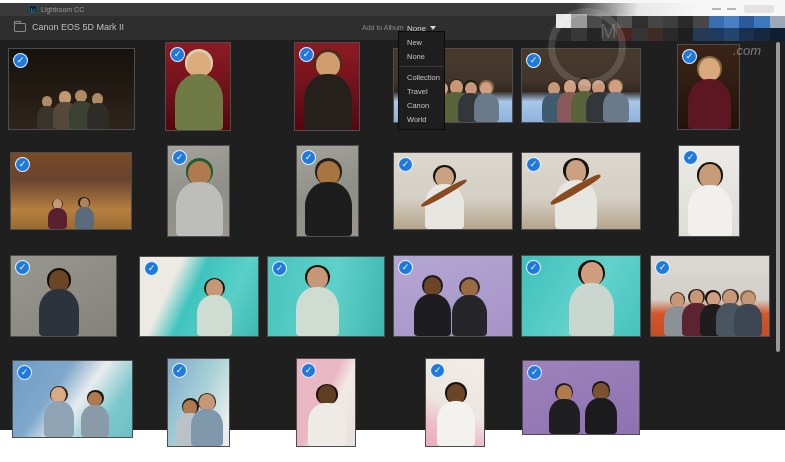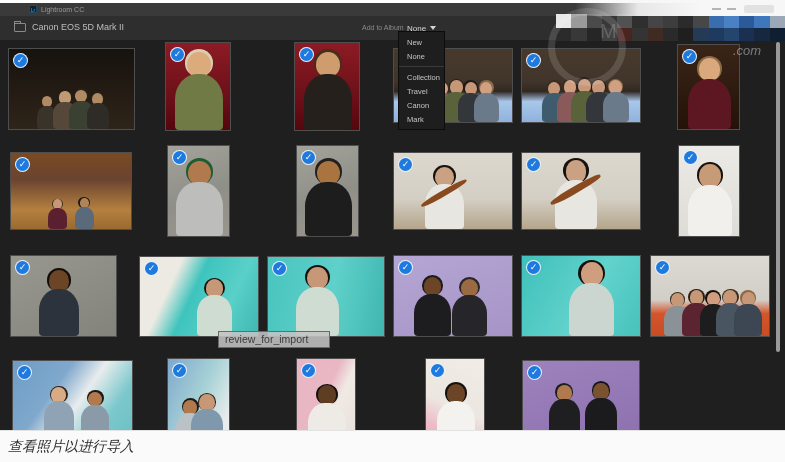--- a/index.html
+++ b/index.html
@@ -104,21 +104,21 @@
     </div>
   </div>
 
   <div id="menu">
       <div class="menu-item">New</div>
       <div class="menu-item">None</div>
       <div class="menu-divider"></div>
       <div class="menu-item">Collection</div>
       <div class="menu-item">Travel</div>
       <div class="menu-item">Canon</div>
-      <div class="menu-item">Mark</div>
+      <div class="menu-item">World</div>
     </div>
 
   <div id="content">
       <div class="photo" title="night street group photo" style="left: 8px; top: 8px; width: 127px; height: 82px; background: linear-gradient(rgb(22, 18, 14) 0%, rgb(36, 28, 20) 55%, rgb(46, 36, 26) 100%);">
         <div class="person" style="left: 27.932px; bottom: 0px; width: 20.336px; height: 32.8px;">
           <div class="p-hair" style="width: 12.0048px; height: 11.6112px; left: 4.1656px; top: -0.984px; background: rgb(38, 32, 26);"></div>
           <div class="p-head" style="width: 9.84px; height: 10.6272px; left: 5.248px; top: 0px; background: rgb(176, 138, 98);"></div>
           <div class="p-torso" style="width: 20.336px; top: 9.348px; height: 23.452px; background: rgb(58, 51, 42);"></div>
         </div>
         <div class="person" style="left: 44.1868px; bottom: 0px; width: 23.3864px; height: 37.72px;">
@@ -402,21 +402,17 @@
         <div class="badge" style="background: rgb(31, 122, 224);">✓</div>
       </div>
     </div>
 
   <div id="mosaic" style="left: 556px; top: 14px; width: 229px; height: 27px;"><div class="mblock" style="width: 15.2667px; height: 13.5px; background: rgb(232, 232, 232);"></div><div class="mblock" style="width: 15.2667px; height: 13.5px; background: rgb(154, 154, 154);"></div><div class="mblock" style="width: 15.2667px; height: 13.5px; background: rgb(74, 74, 74);"></div><div class="mblock" style="width: 15.2667px; height: 13.5px; background: rgb(56, 56, 56);"></div><div class="mblock" style="width: 15.2667px; height: 13.5px; background: rgb(81, 81, 81);"></div><div class="mblock" style="width: 15.2667px; height: 13.5px; background: rgb(47, 47, 47);"></div><div class="mblock" style="width: 15.2667px; height: 13.5px; background: rgb(69, 69, 69);"></div><div class="mblock" style="width: 15.2667px; height: 13.5px; background: rgb(61, 61, 61);"></div><div class="mblock" style="width: 15.2667px; height: 13.5px; background: rgb(43, 43, 43);"></div><div class="mblock" style="width: 15.2667px; height: 13.5px; background: rgb(71, 71, 71);"></div><div class="mblock" style="width: 15.2667px; height: 13.5px; background: rgb(58, 108, 176);"></div><div class="mblock" style="width: 15.2667px; height: 13.5px; background: rgb(74, 128, 196);"></div><div class="mblock" style="width: 15.2667px; height: 13.5px; background: rgb(42, 90, 154);"></div><div class="mblock" style="width: 15.2667px; height: 13.5px; background: rgb(63, 119, 189);"></div><div class="mblock" style="width: 15.2667px; height: 13.5px; background: rgb(154, 168, 184);"></div><div class="mblock" style="width: 15.2667px; height: 13.5px; background: rgb(43, 43, 43);"></div><div class="mblock" style="width: 15.2667px; height: 13.5px; background: rgb(56, 56, 56);"></div><div class="mblock" style="width: 15.2667px; height: 13.5px; background: rgb(38, 38, 38);"></div><div class="mblock" style="width: 15.2667px; height: 13.5px; background: rgb(65, 65, 65);"></div><div class="mblock" style="width: 15.2667px; height: 13.5px; background: rgb(74, 37, 32);"></div><div class="mblock" style="width: 15.2667px; height: 13.5px; background: rgb(52, 52, 52);"></div><div class="mblock" style="width: 15.2667px; height: 13.5px; background: rgb(63, 42, 36);"></div><div class="mblock" style="width: 15.2667px; height: 13.5px; background: rgb(42, 42, 42);"></div><div class="mblock" style="width: 15.2667px; height: 13.5px; background: rgb(31, 31, 31);"></div><div class="mblock" style="width: 15.2667px; height: 13.5px; background: rgb(36, 58, 85);"></div><div class="mblock" style="width: 15.2667px; height: 13.5px; background: rgb(30, 58, 94);"></div><div class="mblock" style="width: 15.2667px; height: 13.5px; background: rgb(36, 70, 110);"></div><div class="mblock" style="width: 15.2667px; height: 13.5px; background: rgb(26, 48, 80);"></div><div class="mblock" style="width: 15.2667px; height: 13.5px; background: rgb(21, 40, 64);"></div><div class="mblock" style="width: 15.2667px; height: 13.5px; background: rgb(15, 30, 48);"></div></div>
 
   <div id="wm-ring"></div>
   <div id="wm-letters">M</div>
   <div id="wm-com">.com</div>
 
-  <div id="tooltip">review_for_import</div>
 
   <div id="scroll-thumb"></div>
 
-  <div id="caption-bar">
-    <span id="caption-text">查看照片以进行导入</span>
-  </div>
 
 </div>
 
 </body></html>

